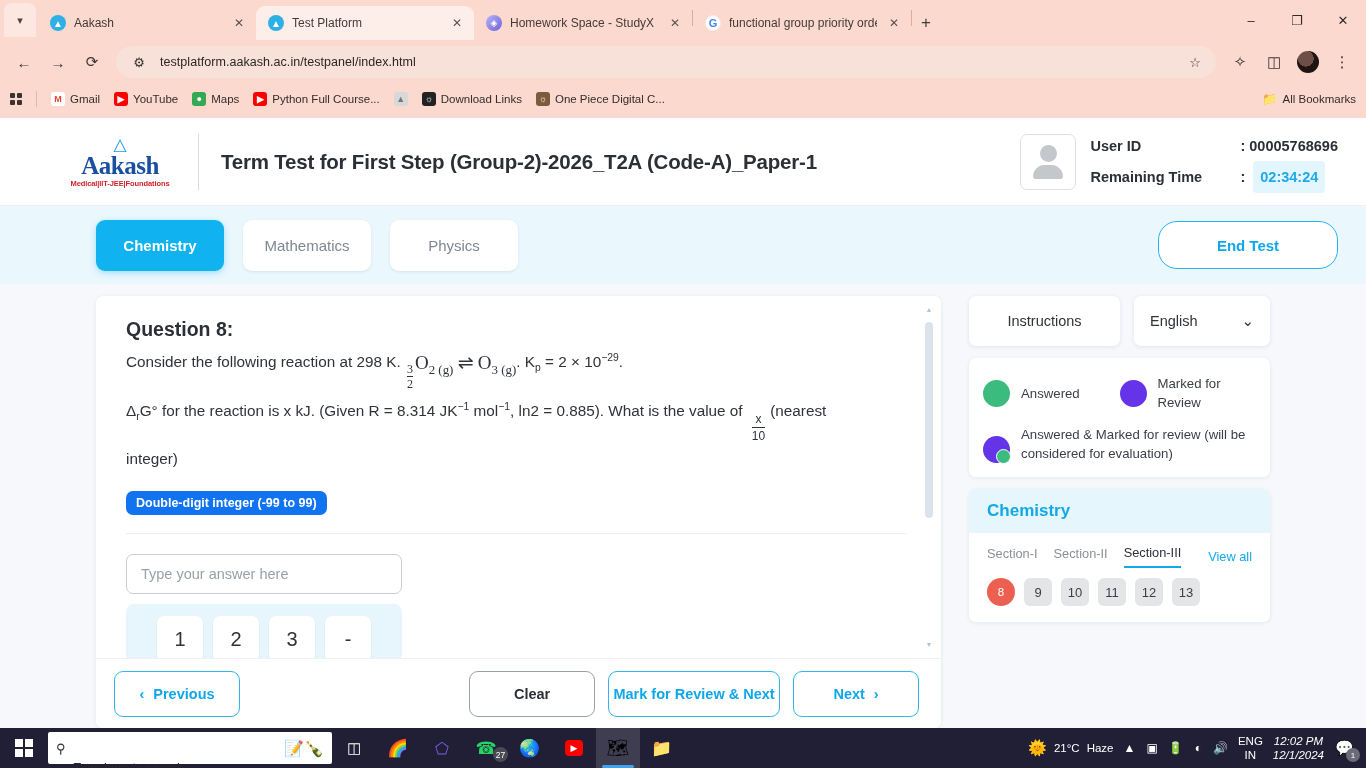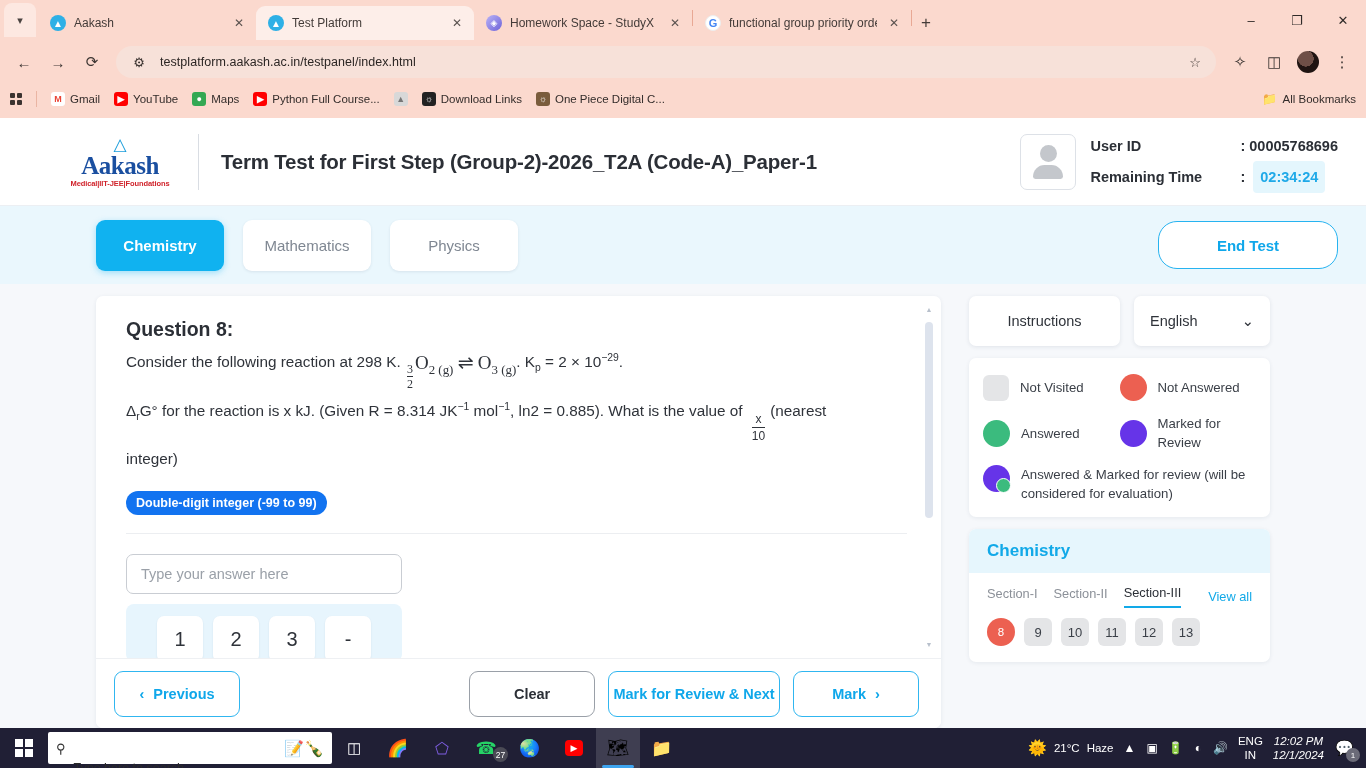--- a/index.html
+++ b/index.html
@@ -99,21 +99,21 @@
   .qtext { font-size: 15.3px; color: #2f333a; line-height: 33px; }
   .mathv { font-family: Liberation Serif, serif; font-size: 19px; vertical-align: -2px; }
   .frac { display: inline-flex; flex-direction: column; align-items: center; vertical-align: -6px; line-height: 1; margin: 0 2px; font-family: "Liberation Serif", serif; }
   .frac .num { font-size: 12px; padding-bottom: 1px; }
   .frac .den { font-size: 12px; border-top: 1px solid #2f333a; padding-top: 1px; }
   .fracx { display: inline-flex; flex-direction: column; align-items: center; vertical-align: -7px; line-height: 1; margin: 0 5px; }
   .fracx .num { font-size: 12px; padding-bottom: 2px; }
   .fracx .den { font-size: 12px; border-top: 1px solid #2f333a; padding-top: 2px; }
   sub { font-size: .68em; }
   sup { font-size: .68em; }
-  .badge { display: inline-block; background: #1273f0; color: #fff; font-size: 12.5px; font-weight: bold; border-radius: 12px; padding: 5px 10px; margin-top: 16px; }
+  .badge { display: inline-block; background: #1273f0; color: #fff; font-size: 12.5px; font-weight: bold; border-radius: 7px; padding: 5px 10px; margin-top: 16px; }
   .hr { height: 1px; background: #eceef1; margin: 18px 0 0 0; }
   .ansinput { width: 276px; height: 40px; border: 1px solid #c9cdd3; border-radius: 7px; margin-top: 20px; padding: 0 14px; font-size: 14.5px; color: #2f333a; font-family: "Liberation Sans", sans-serif; outline: none; }
   .ansinput::placeholder { color: #9aa0a8; }
   .keypad { width: 276px; background: #e7f5fd; border-radius: 8px; margin-top: 10px; padding: 12px 0 0 0; }
   .kprow { display: flex; justify-content: center; gap: 10px; margin-bottom: 10px; }
   .kpkey { width: 46px; height: 46px; background: #fff; border-radius: 7px; display: flex; align-items: center; justify-content: center; font-size: 20px; color: #2f333a; box-shadow: 0 1px 2px rgba(30,50,80,.10); }
   .qsbar { position: absolute; right: 8px; top: 10px; width: 8px; bottom: 10px; }
   .qsbar .thumb { position: absolute; top: 16px; width: 8px; height: 196px; background: #dde3ed; border-radius: 4px; }
   .qsbar .arw { position: absolute; left: 0; width: 8px; text-align: center; font-size: 7px; color: #b8c0cc; }
 
@@ -125,21 +125,21 @@
   .btn-next { width: 126px; border: 1.4px solid #30b6f0; color: #0fa7ea; margin-left: 13px; }
 
   
   .rpanel { width: 302px; display: flex; flex-direction: column; gap: 12px; }
   .rtop { display: flex; gap: 14px; }
   .instr { flex: 1; height: 50px; background: #fff; border-radius: 7px; box-shadow: 0 1px 4px rgba(30,50,80,.10); display: flex; align-items: center; justify-content: center; font-size: 14.5px; color: #2f333a; }
   .lang { width: 136px; height: 50px; background: #fff; border-radius: 7px; box-shadow: 0 1px 4px rgba(30,50,80,.10); display: flex; align-items: center; justify-content: space-between; padding: 0 16px; font-size: 14.5px; color: #2f333a; }
   .legend { background: #fff; border-radius: 7px; box-shadow: 0 1px 4px rgba(30,50,80,.08); padding: 16px 14px 14px 14px; }
   .lgrow { display: flex; margin-bottom: 13px; }
   .lgitem { width: 50%; display: flex; align-items: center; gap: 11px; }
-  .lgitem.wide { width: 100%; align-items: flex-start; }
+  .lgitem.wide { width: 100%; align-items: flex-end; }
   .sq { width: 26px; height: 26px; border-radius: 6px; background: #e4e5e7; flex: 0 0 26px; }
   .dot { width: 27px; height: 27px; border-radius: 50%; flex: 0 0 27px; }
   .dot.na { background: #ec6051; }
   .dot.ans { background: #3bbb7e; }
   .dot.mfr { background: #6634e8; }
   .dot.amr { background: #6634e8; position: relative; }
   .dot.amr::after { content: ""; position: absolute; right: -1px; bottom: -1px; width: 13px; height: 13px; border-radius: 50%; background: #3bbb7e; border: 1.5px solid #fff; }
   .lgtxt { font-size: 13.2px; color: #3a3f47; line-height: 19px; }
   .qpal { background: #fff; border-radius: 7px; box-shadow: 0 1px 4px rgba(30,50,80,.08); overflow: hidden; }
   .qpal-head { background: #e6f6fd; padding: 12px 18px; font-size: 17px; font-weight: bold; color: #12a9e8; }
@@ -359,46 +359,36 @@
       </div>
 
       <div class="qfooter">
         <div class="btn btn-prev">
           <span>‹</span>
           <span>Previous</span>
         </div>
         <div class="btn btn-clear">Clear</div>
         <div class="btn btn-mark">Mark for Review &amp; Next</div>
         <div class="btn btn-next">
-          <span>Mark</span>
+          <span>Next</span>
           <span>›</span>
         </div>
       </div>
     </div>
 
     <div class="rpanel">
       <div class="rtop">
         <div class="instr">Instructions</div>
         <div class="lang">
           <span>English</span>
           <span>⌄</span>
         </div>
       </div>
 
       <div class="legend">
-        <div class="lgrow">
-          <div class="lgitem">
-            <span class="sq"></span>
-            <span class="lgtxt">Not Visited</span>
-          </div>
-          <div class="lgitem">
-            <span class="dot na"></span>
-            <span class="lgtxt">Not Answered</span>
-          </div>
-        </div>
         <div class="lgrow">
           <div class="lgitem">
             <span class="dot ans"></span>
             <span class="lgtxt">Answered</span>
           </div>
           <div class="lgitem">
             <span class="dot mfr"></span>
             <span class="lgtxt">Marked for Review</span>
           </div>
         </div>

